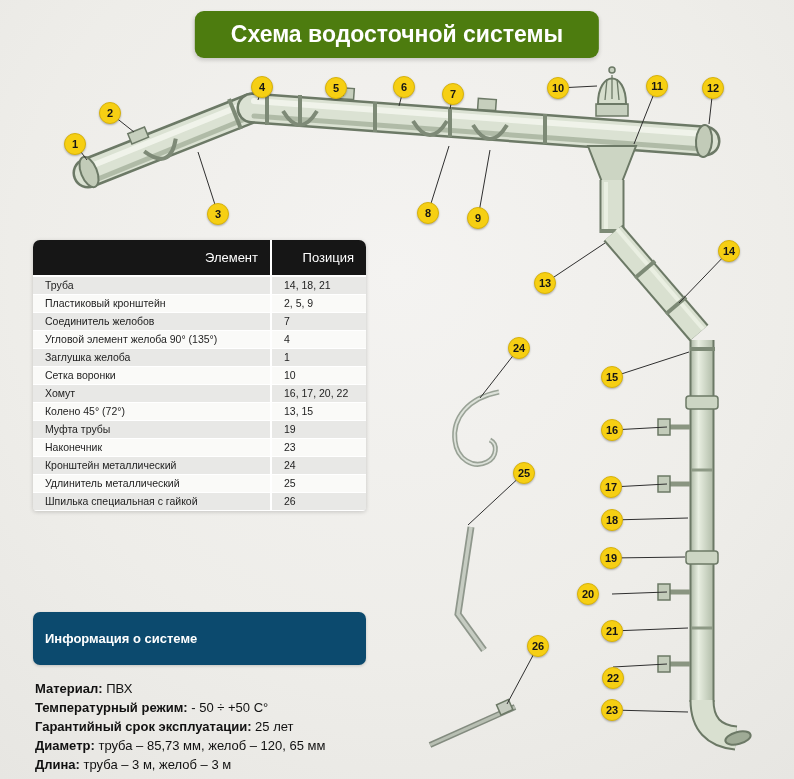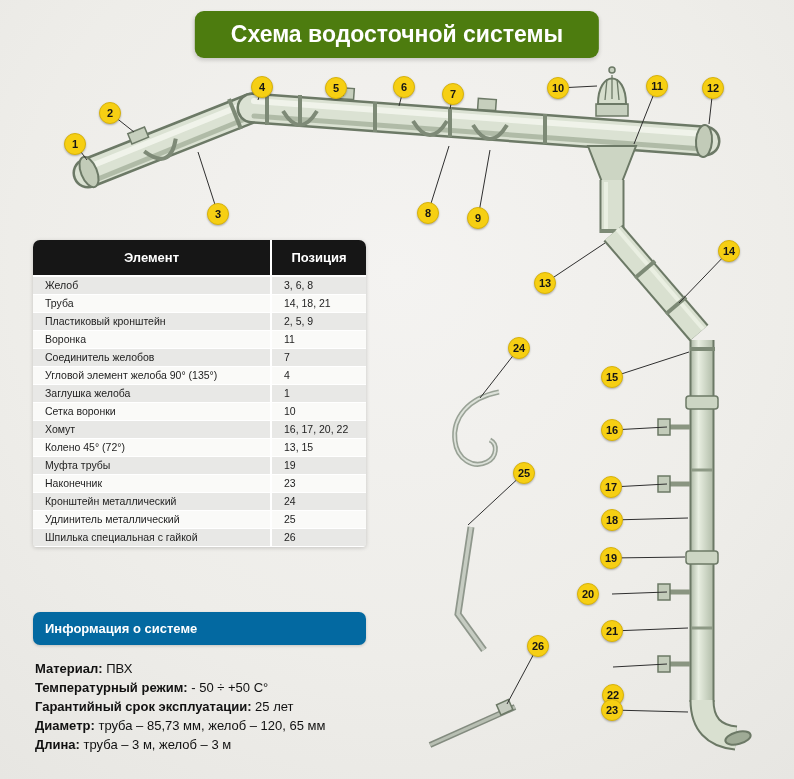--- a/index.html
+++ b/index.html
@@ -28,37 +28,37 @@
     box-shadow:0 1px 2px rgba(0,0,0,.28);
   }
 
   .parts-table{
     position:absolute;left:33px;top:240px;width:333px;z-index:4;
     border-radius:7px 7px 4px 4px;overflow:hidden;
     box-shadow:0 1px 4px rgba(0,0,0,.18);
   }
   .parts-table table{width:100%;border-collapse:separate;border-spacing:0;}
   .parts-table th{
-    background:#161616;color:#fff;text-align:center;
-    font-size:13px;font-weight:bold;padding:10px 12px;
+    background:#161616;color:#fff;text-align:right;
+    font-size:13px;font-weight:normal;padding:10px 12px;
     border-bottom:2px solid #fff;
   }
   .parts-table th:first-child{width:213px;border-right:2px solid #fff;}
   .parts-table td{
     font-size:10.5px;line-height:13px;color:#1d1d1d;
     padding:2px 12px;border-bottom:1px solid #fff;
   }
   .parts-table td:first-child{border-right:2px solid #fff;}
   .parts-table tbody tr:nth-child(odd) td{background:#e8e8e6;}
   .parts-table tbody tr:nth-child(even) td{background:#fafaf8;}
 
   .info{position:absolute;left:33px;top:612px;width:333px;z-index:4;}
   .info-header{
-    background:#0369a1;color:#fff;border-radius:7px;
-    font-size:13px;font-weight:bold;padding:9px 12px;
+    background:#0c4a6e;color:#fff;border-radius:7px;
+    font-size:13px;font-weight:bold;padding:19px 12px;
     box-shadow:0 1px 3px rgba(0,0,0,.18);
   }
   .info-lines{margin-top:14px;padding-left:2px;}
   .info-line{font-size:13px;line-height:19px;color:#111;}
   .info-line b{font-weight:bold;}
 </style>
 </head>
 <body>
 
 <div class="page">
@@ -233,55 +233,47 @@
       <div class="callout" style="left: 702px; top: 77px;">12</div>
       <div class="callout" style="left: 534px; top: 272px;">13</div>
       <div class="callout" style="left: 718px; top: 240px;">14</div>
       <div class="callout" style="left: 601px; top: 366px;">15</div>
       <div class="callout" style="left: 601px; top: 419px;">16</div>
       <div class="callout" style="left: 600px; top: 476px;">17</div>
       <div class="callout" style="left: 601px; top: 509px;">18</div>
       <div class="callout" style="left: 600px; top: 547px;">19</div>
       <div class="callout" style="left: 577px; top: 583px;">20</div>
       <div class="callout" style="left: 601px; top: 620px;">21</div>
-      <div class="callout" style="left: 602px; top: 684px;">22</div>
+      <div class="callout" style="left: 602px; top: 667px;">22</div>
       <div class="callout" style="left: 601px; top: 699px;">23</div>
       <div class="callout" style="left: 508px; top: 337px;">24</div>
       <div class="callout" style="left: 513px; top: 462px;">25</div>
       <div class="callout" style="left: 527px; top: 635px;">26</div>
     </div>
 
   <div class="banner">
     <span>Схема водосточной системы</span>
   </div>
 
   <div class="parts-table">
     <table>
       <thead>
         <tr>
           <th>Элемент</th>
           <th>Позиция</th>
         </tr>
       </thead>
       <tbody>
           <tr>
-            <td>Желоб</td>
-            <td>3, 6, 8</td>
-          </tr>
-          <tr>
             <td>Труба</td>
             <td>14, 18, 21</td>
           </tr>
           <tr>
             <td>Пластиковый кронштейн</td>
             <td>2, 5, 9</td>
-          </tr>
-          <tr>
-            <td>Воронка</td>
-            <td>11</td>
           </tr>
           <tr>
             <td>Соединитель желобов</td>
             <td>7</td>
           </tr>
           <tr>
             <td>Угловой элемент желоба 90° (135°)</td>
             <td>4</td>
           </tr>
           <tr>

